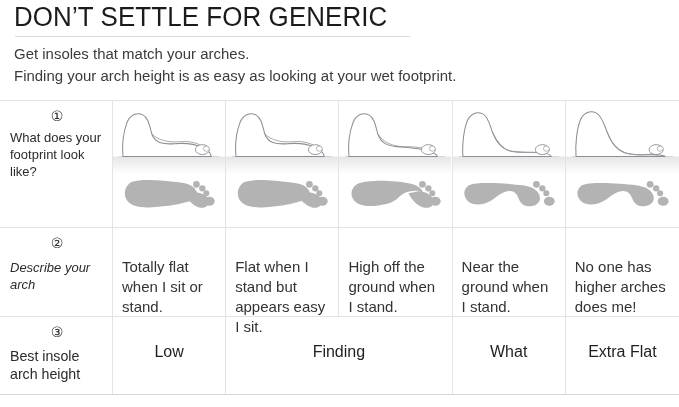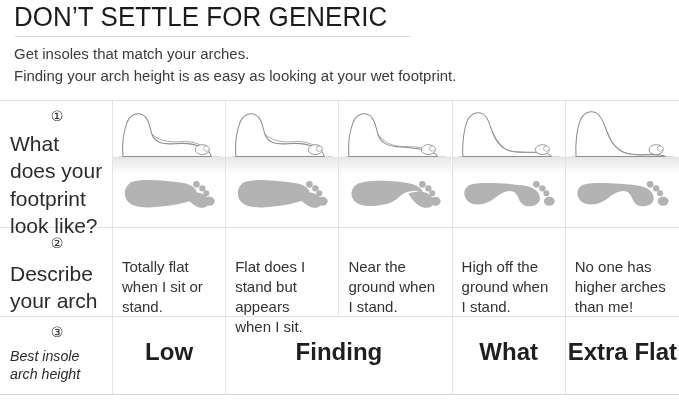--- a/index.html
+++ b/index.html
@@ -43,40 +43,40 @@
   .col-d{width:113.2px;flex:0 0 113.2px;}
   .col-d2{width:226.4px;flex:0 0 226.4px;}
 
   
   .labelcell{padding:6px 8px 0 10px;display:flex;flex-direction:column;}
   .num{
     text-align:center;font-size:14px;color:#2b2b2b;line-height:1;
     margin:2px 0 0 0;font-family:"DejaVu Sans",sans-serif;
   }
   .labeltext{
-    font-size:21px;color:#2b2b2b;line-height:1.30;margin-top:7px;
+    font-size:13px;color:#2b2b2b;line-height:1.30;margin-top:7px;
     font-weight:400;
   }
-  .labeltext.small{font-size:14.2px;line-height:1.26;font-style:italic;}
+  .labeltext.small{font-size:14.2px;line-height:1.26;}
   .row-describe .labelcell{justify-content:flex-start;}
-  .row-describe .labeltext{margin-top:10px;}
+  .row-describe .labeltext{margin-top:10px;font-style:italic;}
   .row-height .labeltext{margin-top:9px;}
 
   
   .footart{width:100%;height:100%;display:block;}
 
   
   .desc{
     font-size:15px;color:#333;line-height:1.34;
     padding:29px 9px 0 9px;font-weight:400;
   }
   
   .archname{
     display:flex;align-items:center;justify-content:center;
-    height:100%;font-size:24px;color:#1f1f1f;font-weight:700;
+    height:100%;font-size:16px;color:#1f1f1f;font-weight:400;
     padding-bottom:8px;box-sizing:border-box;
   }
 </style>
 </head>
 <body>
 
 <div class="page">
 
   <div class="header">
     <div class="title">DON’T SETTLE FOR GENERIC</div>
@@ -207,30 +207,30 @@
 
     <div class="row row-describe">
       <div class="cell col-label labelcell">
         <div class="num">②</div>
         <div class="labeltext">Describe your arch</div>
       </div>
       <div class="cell col-d">
         <div class="desc">Totally flat when I sit or stand.</div>
       </div>
       <div class="cell col-d">
-        <div class="desc">Flat does I stand but appears when I sit.</div>
+        <div class="desc">Flat when I stand but appears easy I sit.</div>
+      </div>
+      <div class="cell col-d">
+        <div class="desc">High off the ground when I stand.</div>
       </div>
       <div class="cell col-d">
         <div class="desc">Near the ground when I stand.</div>
       </div>
       <div class="cell col-d">
-        <div class="desc">High off the ground when I stand.</div>
-      </div>
-      <div class="cell col-d">
-        <div class="desc">No one has higher arches than me!</div>
+        <div class="desc">No one has higher arches does me!</div>
       </div>
     </div>
 
     <div class="row row-height">
       <div class="cell col-label labelcell">
         <div class="num">③</div>
         <div class="labeltext small">Best insole arch height</div>
       </div>
       <div class="cell col-d">
         <div class="archname">Low</div>

